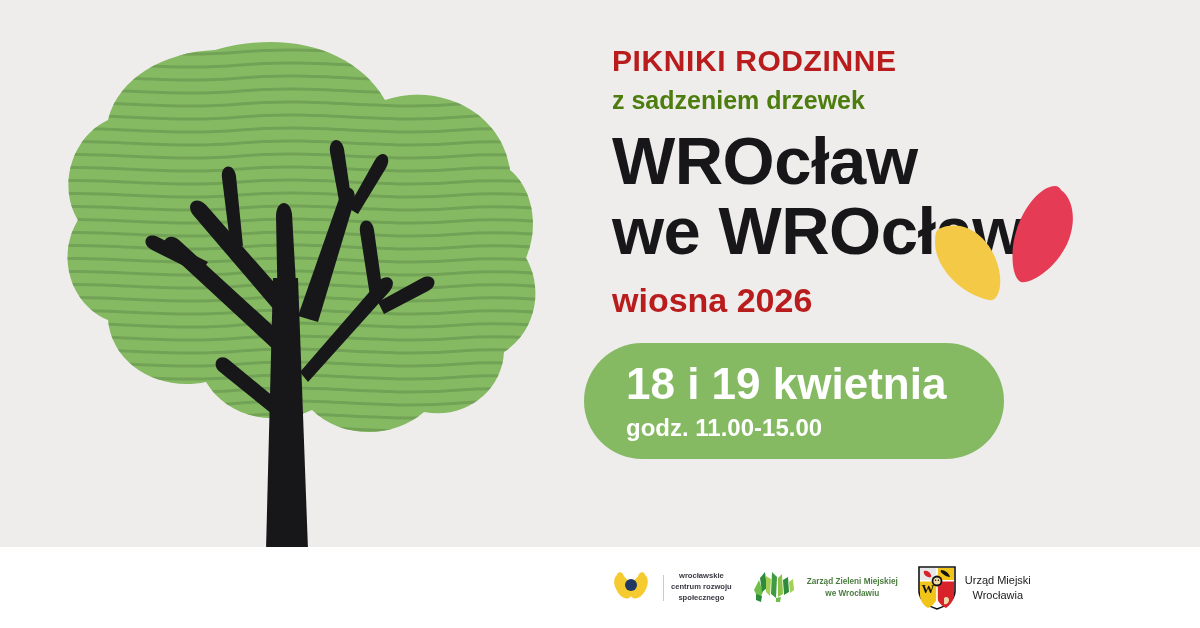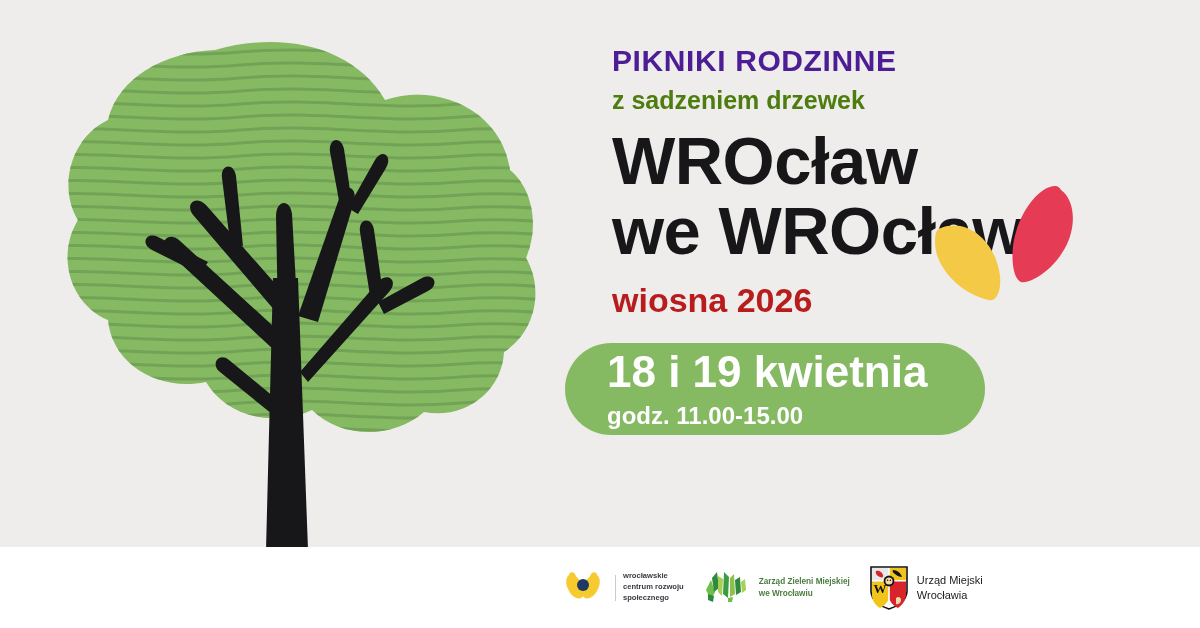--- a/index.html
+++ b/index.html
@@ -28,21 +28,21 @@
   #content {
     position:absolute;
     left:612px; top:44px;
     width:560px;
   }
 
   .kicker {
     font-size:30px;
     font-weight:700;
     letter-spacing:0.6px;
-    color:#4c1d95;
+    color:#b91c1c;
     line-height:1.12;
     white-space:nowrap;
   }
   .subkicker {
     font-size:25px;
     font-weight:700;
     color:#4d7c0f;
     margin-top:8px;
     line-height:1.15;
     white-space:nowrap;
@@ -71,22 +71,22 @@
   #petals {
     position:absolute;
     left:315px; top:58px;
     width:150px; height:120px;
     pointer-events:none;
   }
 
   
   #date-badge {
     position:absolute;
-    left:565px; top:343px;
-    width:420px; height:92px;
+    left:584px; top:343px;
+    width:420px; height:116px;
     background:#85BA63;
     border-radius:64px;
     display:flex;
     flex-direction:column;
     justify-content:center;
     padding-left:42px;
   }
   .badge-date {
     font-size:44px;
     font-weight:700;
@@ -115,24 +115,25 @@
   #signup {
     position:absolute;
     left:52px;
     font-size:21px;
     font-weight:700;
     color:#17171A;
     white-space:nowrap;
   }
   #logos {
     position:absolute;
-    left:564px;
+    left:612px;
     display:flex;
     align-items:center;
     gap:18px;
+    text-align:center;
   }
   .logo { display:flex; align-items:center; gap:7px; }
   .logo-text {
     font-size:7.6px;
     line-height:1.42;
     color:#3A3A44;
     white-space:pre-line;
     font-weight:600;
   }
   .logo-text.lg { font-size:13.5px; font-weight:700; color:#111; line-height:1.22; }

